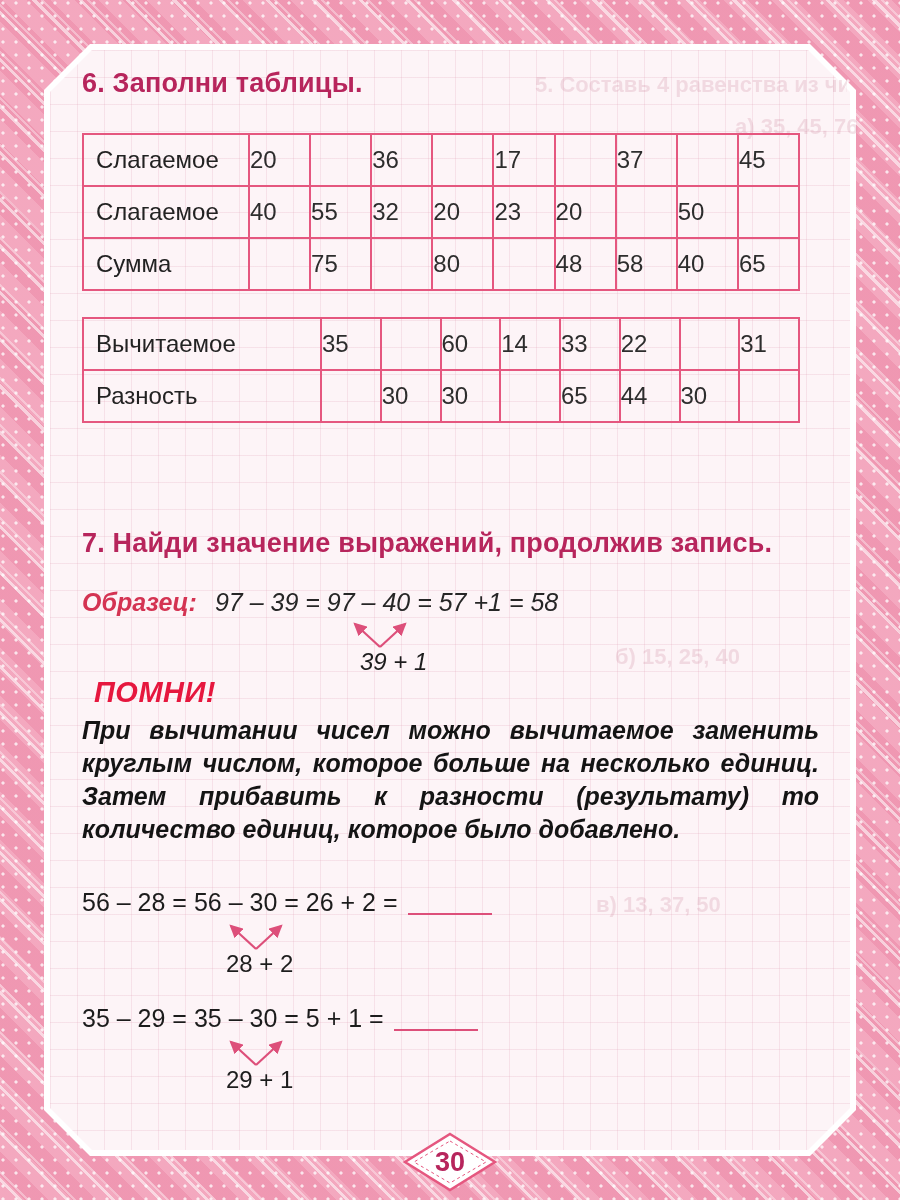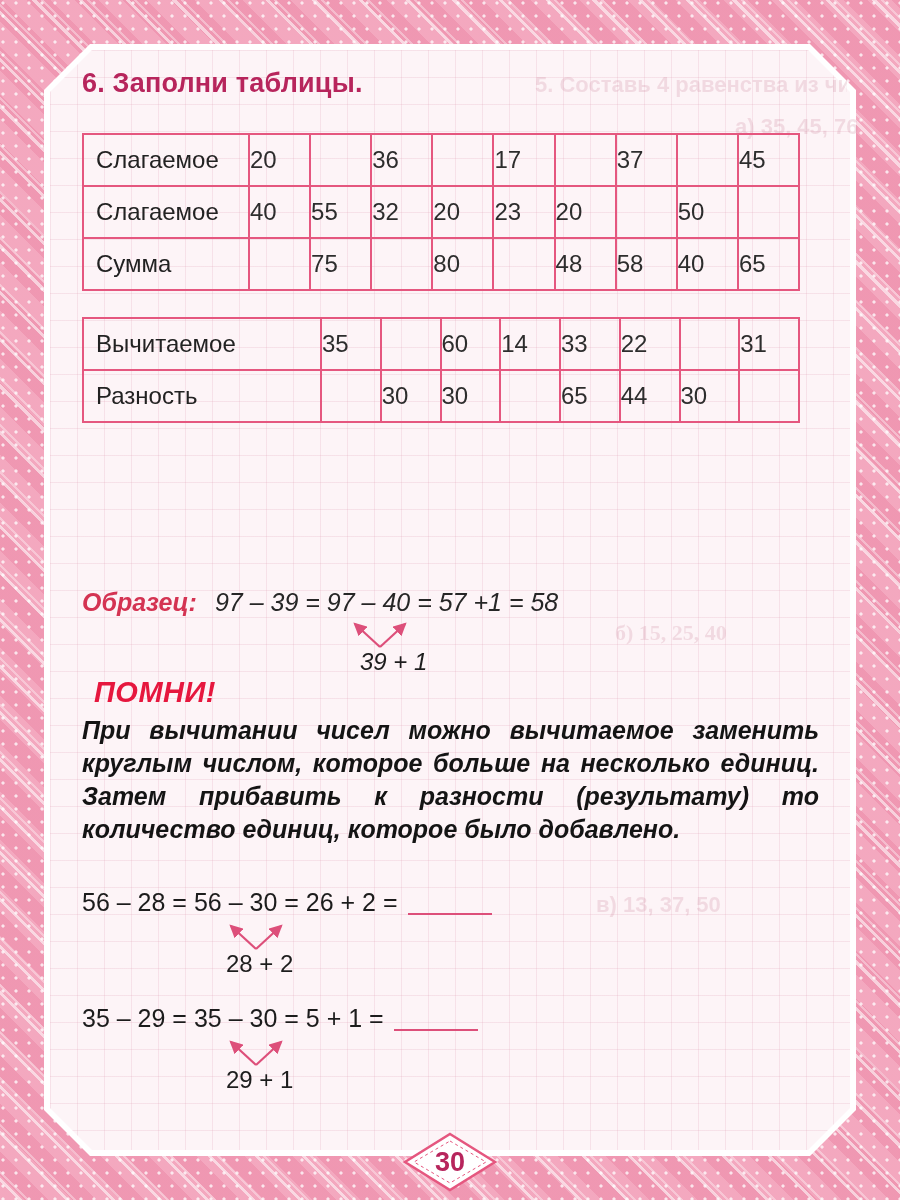--- a/index.html
+++ b/index.html
@@ -80,21 +80,21 @@
 
   #pagenum { position:absolute; left:402px; top:1132px; width:96px; height:60px; }
   #pagenum svg { position:absolute; inset:0; }
   #pagenum .num { position:absolute; inset:0; display:flex; align-items:center; justify-content:center;
     font-size:27px; font-weight:bold; color:#b7255c; }
 
   .bleed { position:absolute; color:#c97f95; opacity:0.22; font-weight:bold;
     font-size:22px; white-space:nowrap; overflow:hidden; }
   #bleed0 { left:535px; top:72px; width:312px; }
   #bleed1 { left:735px; top:114px; }
-  #bleed2 { left:615px; top:620px;font-family:Liberation Serif, serif; }
+  #bleed2 { left:615px; top:644px; }
   #bleed3 { left:596px; top:892px; }
 </style>
 </head>
 <body>
 
 <div class="screen">
 
   <svg width="0" height="0" style="position:absolute">
     <defs>
       <marker id="ah" markerWidth="6" markerHeight="6" refX="5" refY="3" orient="auto">
@@ -184,20 +184,21 @@
         <td>30</td>
         <td></td>
         <td>65</td>
         <td>44</td>
         <td>30</td>
         <td></td>
       </tr>
     </tbody>
       </table>
 
+    <div class="h-red" id="title7">7. Найди значение выражений, продолжив запись.</div>
 
     <div id="example">
       <span class="example-label">Образец:</span><span>97 – 39 = 97 – 40 = 57 +1 = 58</span>
     </div>
 
     <svg class="varrows" id="arrows1" width="76" height="34">
       <path d="M38 31 L13 8" stroke="#dd4f7a" stroke-width="2.2" fill="none" marker-end="url(#ah)"></path>
       <path d="M38 31 L63 8" stroke="#dd4f7a" stroke-width="2.2" fill="none" marker-end="url(#ah)"></path>
     </svg>
     <div class="hint" id="hint1">39 + 1</div>

